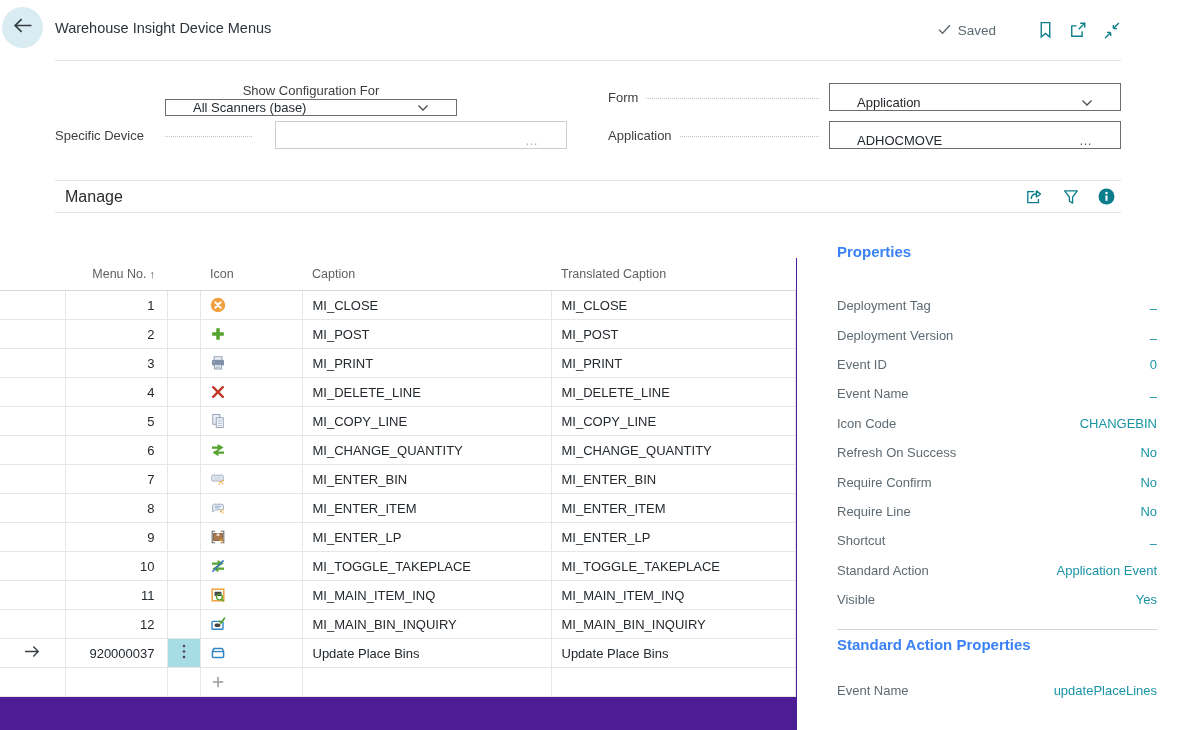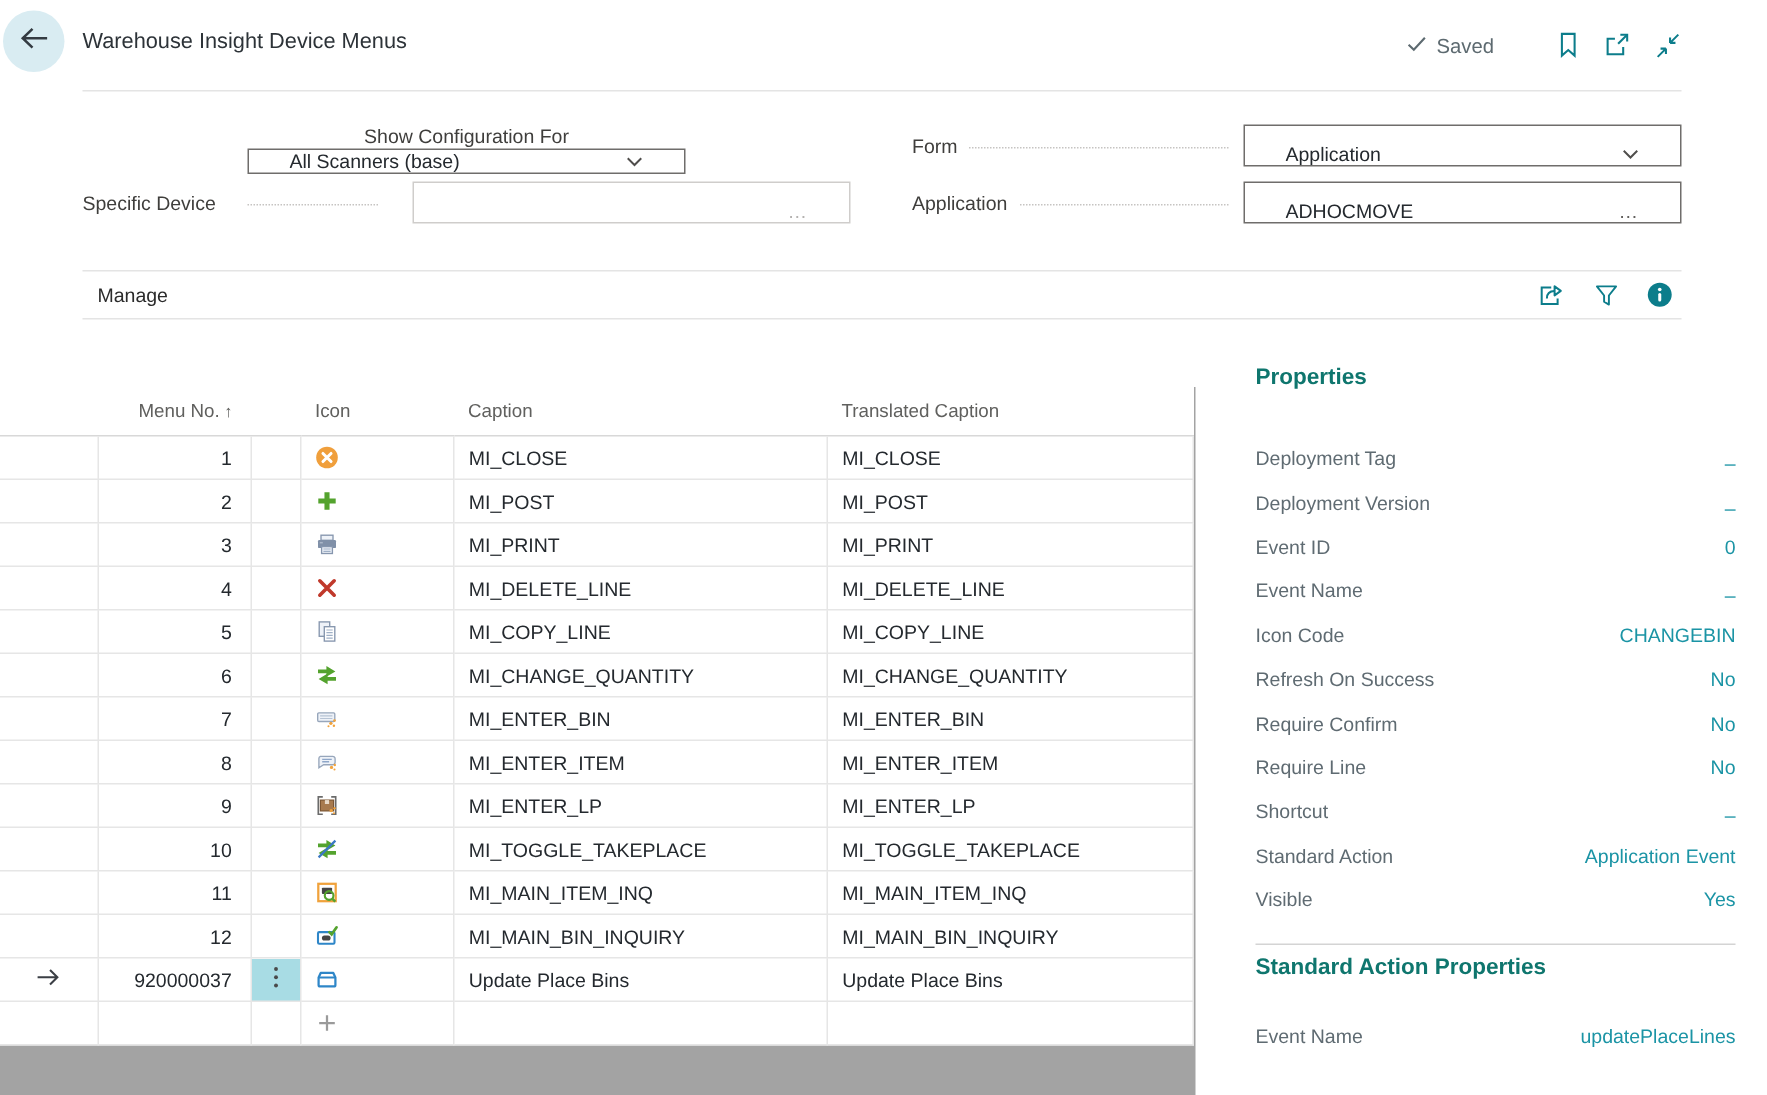--- a/index.html
+++ b/index.html
@@ -19,41 +19,41 @@
   .field .leader{flex:1;margin:0 10px 0 8px;border-bottom:1px dotted #c6c4c2;height:0;position:relative;top:1px;}
   .control{width:292px;min-width:292px;height:28px;box-sizing:border-box;border:1px solid #6f6d6b;
            background:#fff;display:flex;align-items:flex-end;padding:0 27px;font-size:13px;color:#24292e;cursor:pointer;}
   .control.light{border-color:#cfcdcb;}
   .control .val{flex:1;white-space:nowrap;overflow:hidden;}
   .assist-dots{color:#605e5c;font-size:13px;letter-spacing:1px;}
   .control.light .assist-dots{color:#b4b2b0;}
   
   .manage-bar{position:absolute;top:180px;left:55px;right:57px;height:33px;box-sizing:border-box;
               border-top:1px solid #e4e4e4;border-bottom:1px solid #e4e4e4;display:flex;align-items:center;}
-  .manage-label{font-size:13px;color:#2b2b2b;margin-left:10px;cursor:pointer;}
+  .manage-label{font-size:16px;color:#2b2b2b;margin-left:10px;cursor:pointer;}
   .manage-icons{margin-left:auto;display:flex;align-items:center;gap:19px;padding-right:6px;}
   .manage-icons span{display:flex;align-items:center;cursor:pointer;}
   
-  .grid-wrap{position:absolute;top:258px;left:0;width:797px;bottom:0;background:#a3a3a3;}
+  .grid-wrap{position:absolute;top:258px;left:0;width:797px;bottom:0;background:#4c1d95;}
   table.grid{border-collapse:collapse;table-layout:fixed;width:795px;background:#fff;font-size:13px;}
   table.grid th{height:32px;font-weight:normal;color:#60605e;font-size:12.5px;text-align:left;
                 padding:0 10px;border-bottom:1px solid #d8d8d8;background:#fff;white-space:nowrap;cursor:pointer;}
   table.grid th.num{text-align:right;padding-right:12px;}
   table.grid td{height:28px;border:1px solid #e6e6e6;padding:0 10px;white-space:nowrap;overflow:hidden;
                 color:#24292e;background:#fff;cursor:default;}
   table.grid td.num{text-align:right;padding-right:12px;}
   table.grid td.sel{border-left:none;text-align:center;padding:0;}
   table.grid td.dots{padding:0;text-align:center;}
   table.grid td.dots.hl{background:var(--sel-bg,#a8dce4);}
   table.grid td.icn{padding:0 0 0 9px;}
   table.grid td.icn svg{vertical-align:middle;}
   .sort-arrow{font-size:11px;color:#60605e;margin-left:3px;}
   
   .props{position:absolute;left:837px;top:243px;width:320px;}
-  .props h2{margin:0;font-size:15px;font-weight:bold;color:#0f766e;height:18px;line-height:18px;}
+  .props h2{margin:0;font-size:15px;font-weight:bold;color:#3b82f6;height:18px;line-height:18px;}
   .prop-rows{margin-top:30px;}
   .prop-row{display:flex;justify-content:space-between;align-items:center;height:29.4px;font-size:13px;}
   .prop-label{color:#5f6b72;}
   .prop-value{color:var(--value-teal,#1b94a5);cursor:pointer;}
   .prop-value.empty{display:inline-block;transform:translateY(3px);}
   .props-divider{height:1px;background:#d4d4d4;margin-top:15px;}
   .props h2.second{margin-top:6px;}
   .prop-rows.second{margin-top:22px;}
 </style>
 </head>

